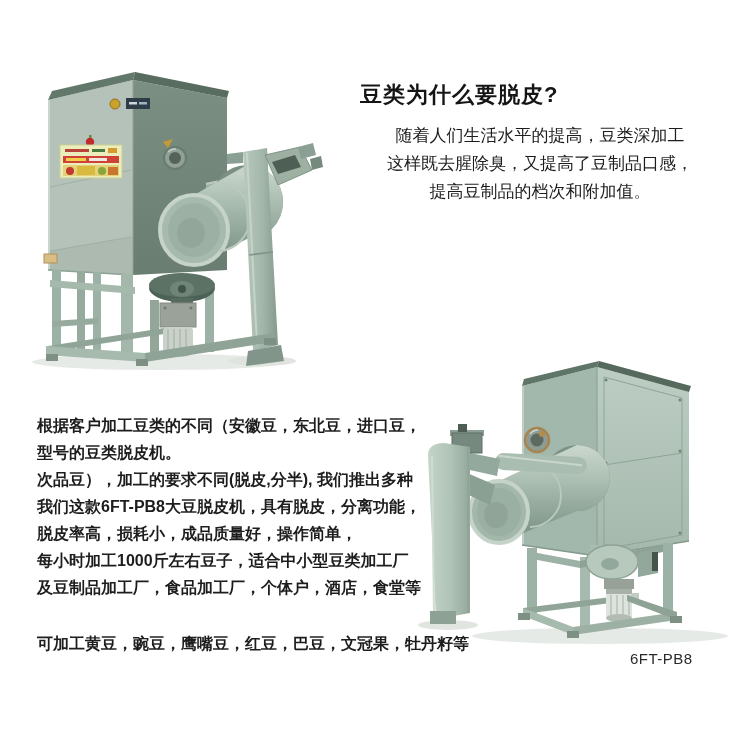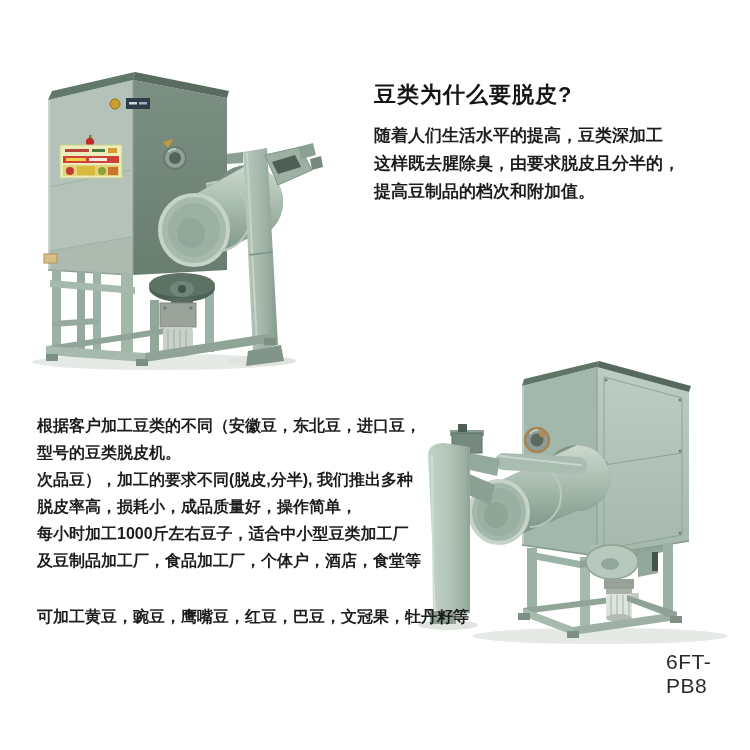--- a/index.html
+++ b/index.html
@@ -4,29 +4,29 @@
 <style>
   html,body{margin:0;padding:0;background:#ffffff;}
   .canvas{
     position:relative;width:750px;height:750px;background:#ffffff;overflow:hidden;
     font-family:"Liberation Sans","DejaVu Sans",sans-serif;color:#1b1b1b;
   }
   .abs{position:absolute;}
   .heading{
     font-size:22px;font-weight:700;line-height:26px;letter-spacing:1px;color:#151515;
   }
-  .rline{font-size:17px;font-weight:700;line-height:28px;white-space:nowrap;color:#1d1d1d;}
+  .rline{font-size:17px;font-weight:400;line-height:28px;white-space:nowrap;color:#1d1d1d;text-align:center;}
   .lline{font-size:16px;font-weight:600;line-height:27px;white-space:nowrap;color:#1d1d1d;}
-  .right-col{left:374px;top:82px;width:360px;}
+  .right-col{left:360px;top:82px;width:360px;}
   .right-col .p1{margin-top:14px;}
   .right-col .p2{margin-top:10px;}
   .left-col{left:37px;top:412px;width:460px;}
   .left-col .p2{margin-top:0;}
   .left-col .p3{margin-top:29px;}
-  .model-label{left:630px;top:650px;font-size:21px;font-weight:500;color:#2a2a2a;letter-spacing:0.5px;margin-left:36px;}
+  .model-label{left:630px;top:650px;font-size:15px;font-weight:500;color:#2a2a2a;letter-spacing:0.5px;}
   svg{display:block;}
 </style>
 </head>
 <body>
 
 <div class="canvas">
 
   <svg class="abs" style="left:10px;top:55px;" width="320" height="320" viewBox="0 0 320 320">
     <defs>
       <linearGradient id="dg1" x1="0" y1="0" x2="0" y2="1">
@@ -286,30 +286,31 @@
       <rect x="118" y="258" width="12" height="7" fill="#7d9083"></rect>
       <rect x="167" y="276" width="12" height="7" fill="#7d9083"></rect>
       <rect x="270" y="261" width="12" height="7" fill="#7d9083"></rect>
     </g>
   </svg>
 
   <div class="abs right-col">
     <div class="heading cn">豆类为什么要脱皮?</div>
     <div class="p1">
       <div class="rline">随着人们生活水平的提高，豆类深加工</div>
-      <div class="rline">这样既去腥除臭，由要求脱皮且分半的，</div>
+      <div class="rline">这样既去腥除臭，又提高了豆制品口感，</div>
       <div class="rline">提高豆制品的档次和附加值。</div>
     </div>
   </div>
 
   <div class="abs left-col">
     <div class="p1">
       <div class="lline">根据客户加工豆类的不同（安徽豆，东北豆，进口豆，</div>
       <div class="lline">型号的豆类脱皮机。</div>
       <div class="lline">次品豆），加工的要求不同(脱皮,分半), 我们推出多种</div>
+      <div class="lline">我们这款6FT-PB8大豆脱皮机，具有脱皮，分离功能，</div>
       <div class="lline">脱皮率高，损耗小，成品质量好，操作简单，</div>
     </div>
     <div class="p2">
       <div class="lline">每小时加工1000斤左右豆子，适合中小型豆类加工厂</div>
       <div class="lline">及豆制品加工厂，食品加工厂，个体户，酒店，食堂等</div>
     </div>
     <div class="p3">
       <div class="lline">可加工黄豆，豌豆，鹰嘴豆，红豆，巴豆，文冠果，牡丹籽等</div>
     </div>
   </div>

